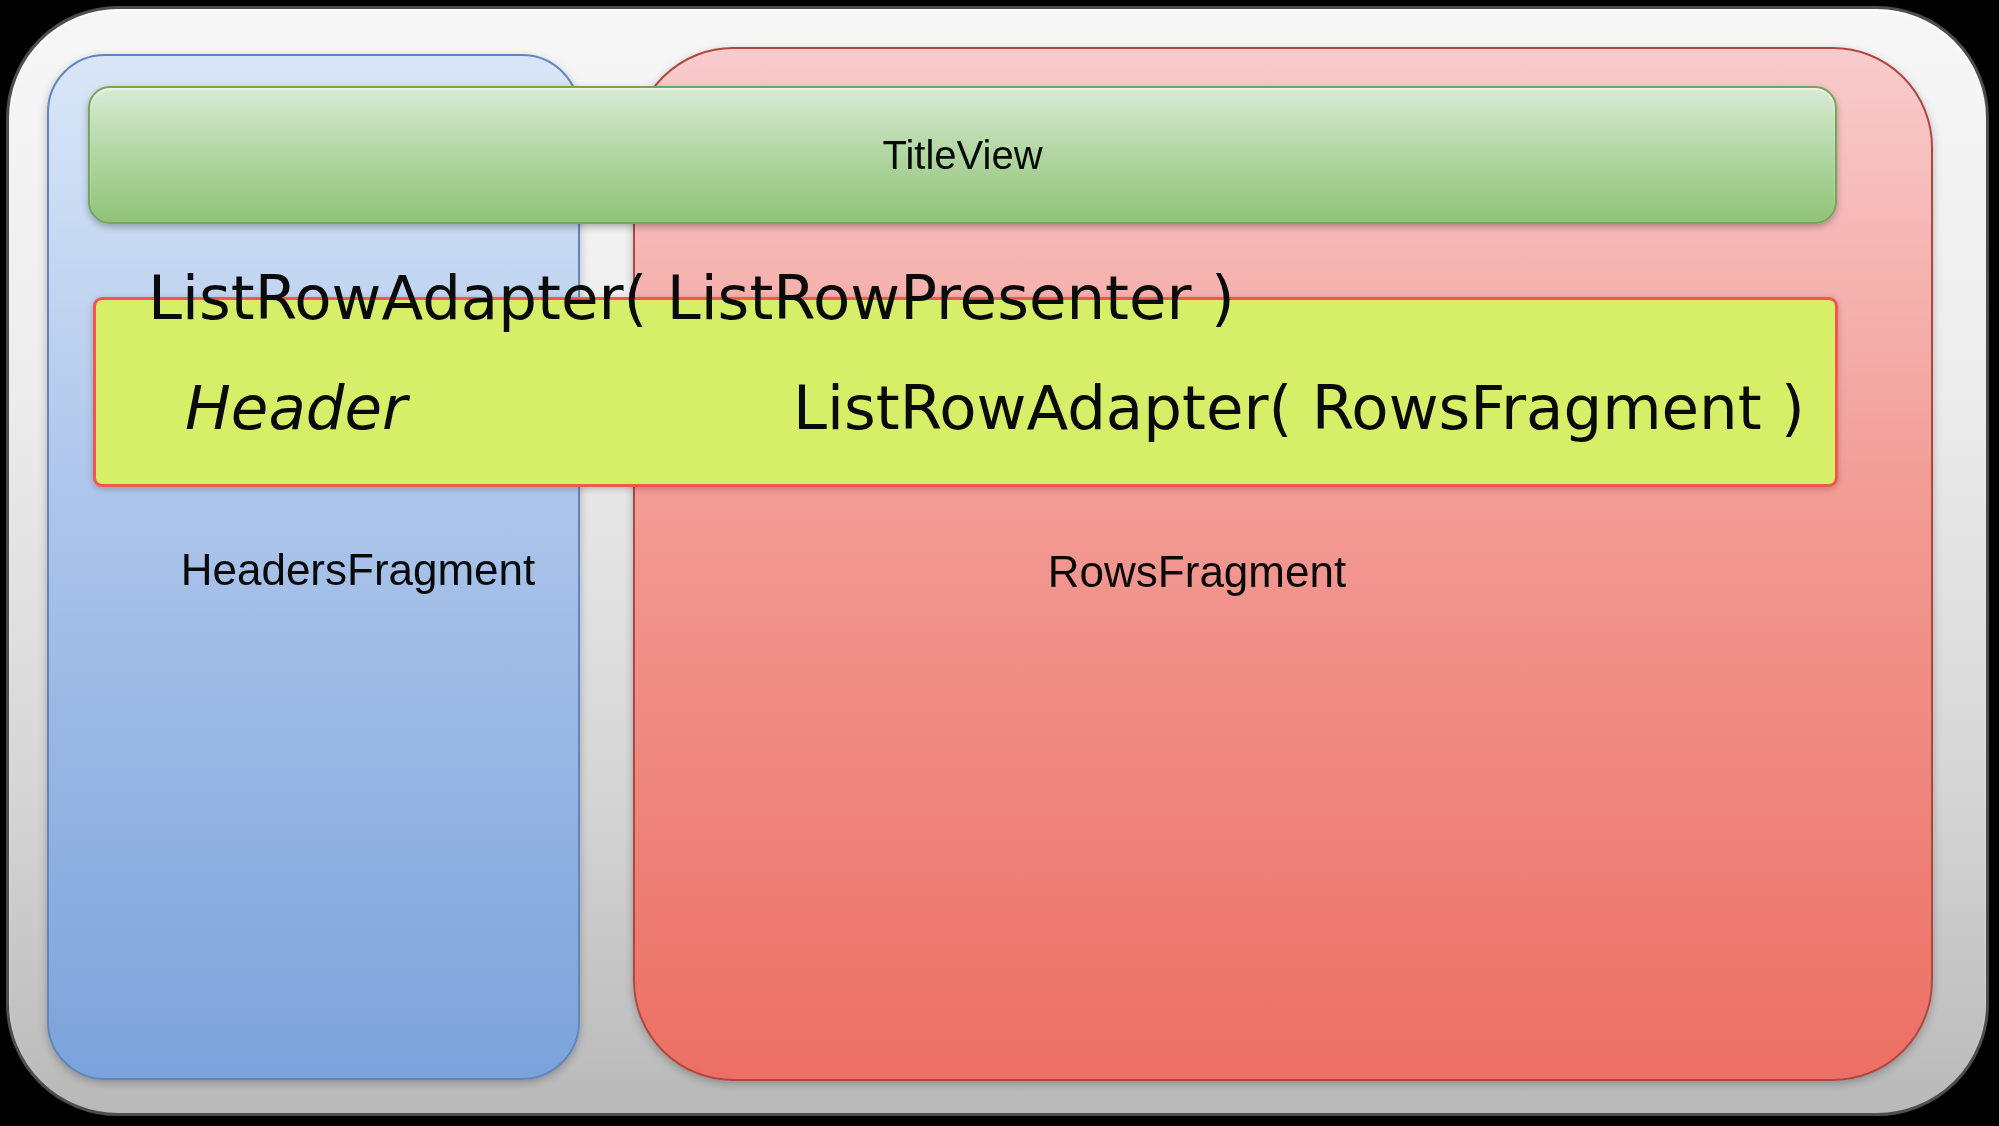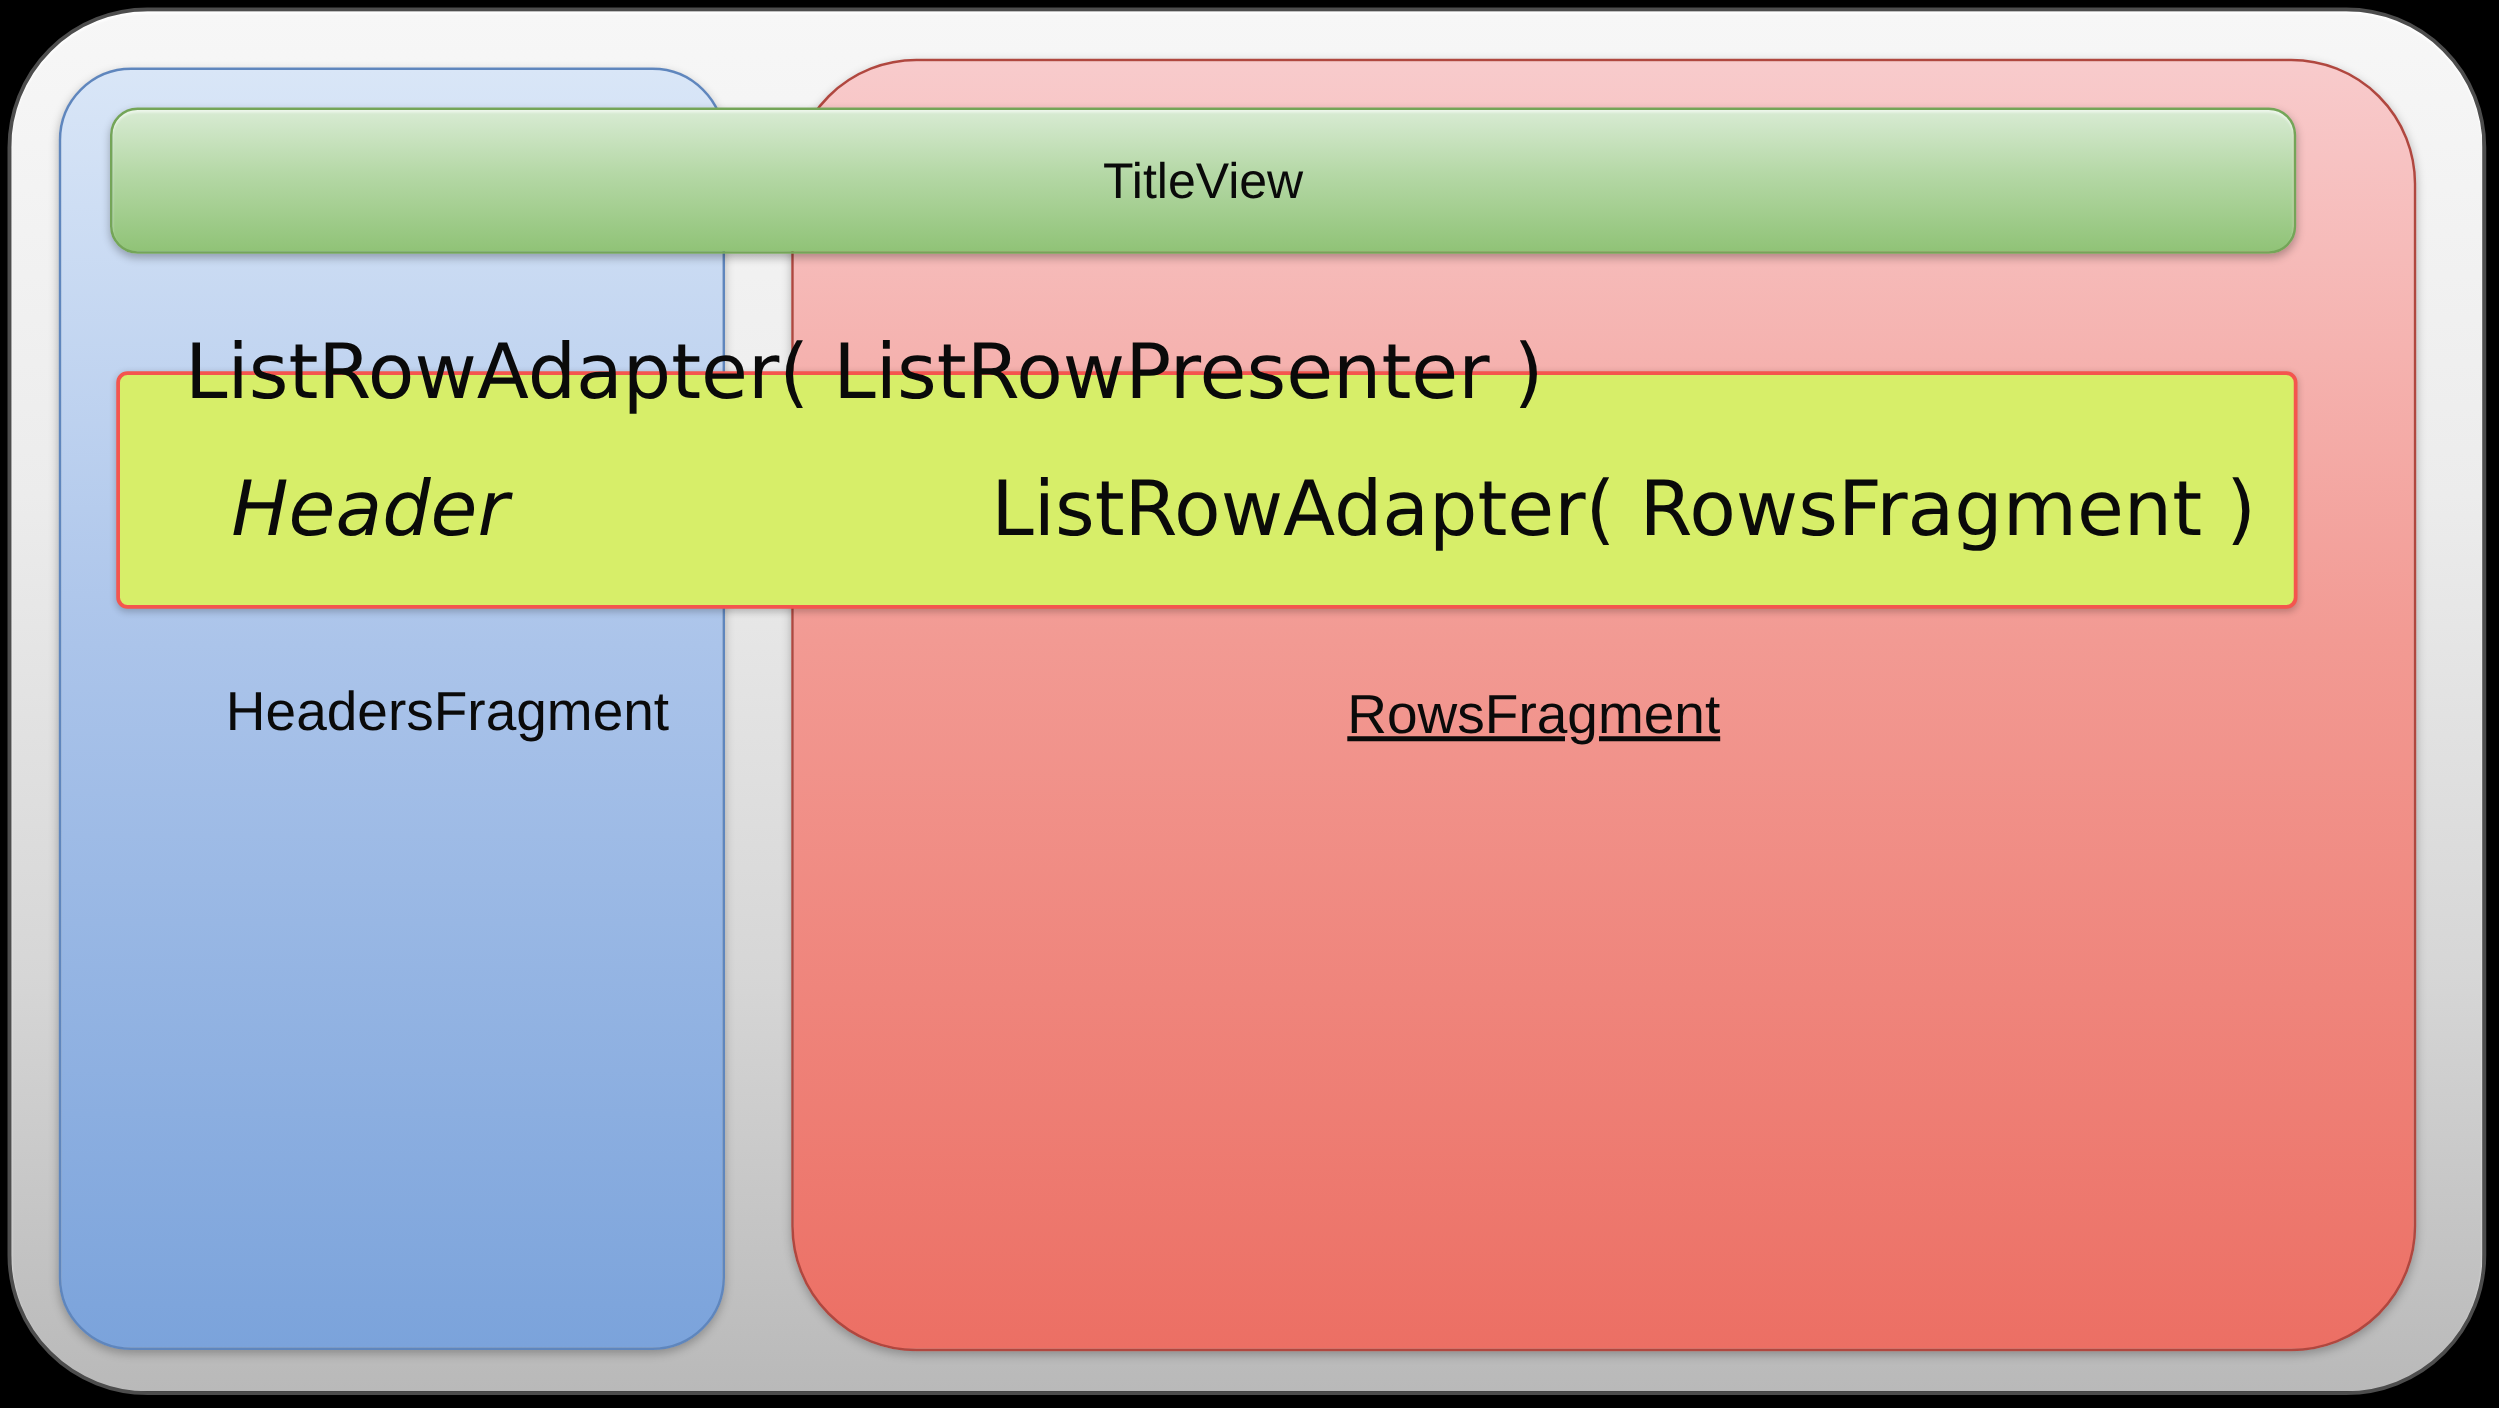--- a/index.html
+++ b/index.html
@@ -54,21 +54,21 @@
     background: linear-gradient(to bottom,
       var(--rows-panel-top, #f8cbcc) 0%,
       #f29a93 45%,
       var(--rows-panel-bottom, #ec6f64) 100%);
     box-shadow: 0 3px 8px rgba(0,0,0,0.25);
   }
 
   
   .bar-green {
     left: 88px; top: 86px;
-    width: 1749px; height: 117px;
+    width: 1749px; height: 138px;
     border-radius: 22px;
     border: 2px solid var(--title-bar-border, #74a558);
     background: linear-gradient(to bottom,
       var(--title-bar-top, #d8ebd3) 0%,
       #b5d8a6 45%,
       var(--title-bar-bottom, #90c377) 100%);
     box-shadow: 0 3px 7px rgba(0,0,0,0.28),
                 inset 0 2px 2px rgba(255,255,255,0.55);
     display: flex;
     align-items: center;
@@ -101,21 +101,21 @@
   .card-text       { left: 793px; top: 368px; }
 
   
   .frag-label {
     font-size: 44px;
     line-height: 54px;
     text-align: center;
     white-space: nowrap;
   }
   .hf-label { left: 47px;  top: 543px; width: 622px;  }
-  .rf-label { left: 663px; top: 545px; width: 1128px; text-decoration: underline; }
+  .rf-label { left: 633px; top: 545px; width: 1128px; }
 </style>
 </head>
 <body>
 
 <div class="abs frame"></div>
 
 <div class="abs panel-blue"></div>
 
 <div class="abs panel-red"></div>
 

